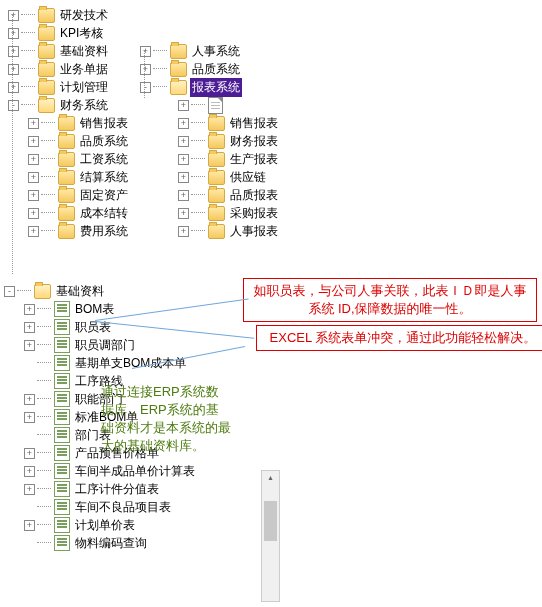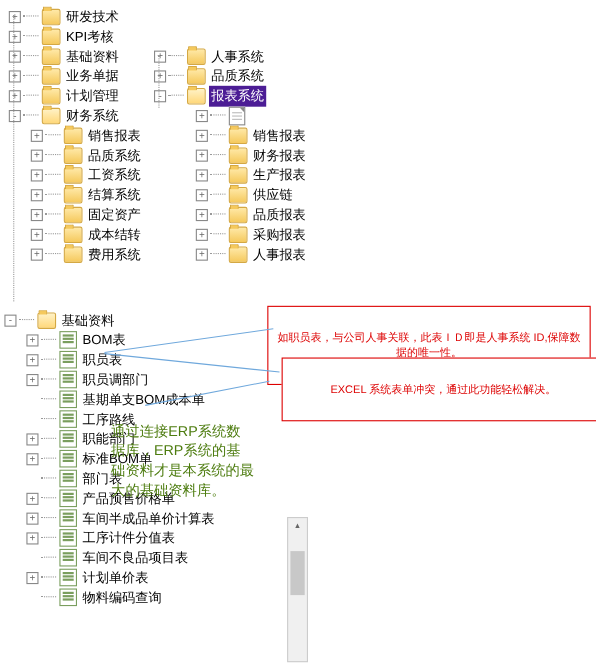--- a/index.html
+++ b/index.html
@@ -11,21 +11,21 @@
 .folder{width:15px;height:13px;background:linear-gradient(#ffe9a8,#f5c95d);border:1px solid #d4a843;border-radius:2px;margin:0 3px;position:relative}
 .folder::before{content:"";position:absolute;top:-3px;left:0;width:6px;height:3px;background:#f5c95d;border:1px solid #d4a843;border-bottom:none;border-radius:1px 1px 0 0}
 .folder.open{background:linear-gradient(#fff2c7,#ffd87a)}
 .sheet{width:14px;height:14px;background:#fff;border:1px solid #7a9e5e;position:relative;margin:0 3px}
 .sheet::after{content:"";position:absolute;top:2px;left:2px;right:2px;height:2px;background:#7a9e5e;box-shadow:0 3px 0 #7a9e5e,0 6px 0 #7a9e5e}
 .doc{width:13px;height:15px;background:#fff;border:1px solid #888;position:relative;margin:0 3px}
 .doc::before{content:"";position:absolute;top:0;right:0;border-style:solid;border-width:0 4px 4px 0;border-color:transparent #888 transparent transparent}
 .doc::after{content:"";position:absolute;top:4px;left:2px;right:2px;height:1px;background:#bbb;box-shadow:0 3px 0 #bbb,0 6px 0 #bbb}
 .label{padding:1px 2px}
 .selected{background:#4c1d95;color:#fff}
-.callout{position:absolute;border:1px solid #d00;padding:21px 6px;color:#d00;font-size:10px;text-align:center;background:#fff}
+.callout{position:absolute;border:1px solid #d00;padding:3px 6px;color:#d00;font-size:13px;text-align:center;background:#fff}
 .redtext{position:absolute;color:#4d7c0f;font-size:13px;line-height:18px}
 .line{position:absolute;background:#6fa8dc;height:1px;transform-origin:left center}
 .scrollbar{position:absolute;left:261px;top:470px;width:17px;height:130px;background:#f0f0f0;border:1px solid #ccc}
 .scrollbar .thumb{background:#c8c8c8;margin:16px 2px;height:40px}
 .scrollbar .arr{height:14px;text-align:center;font-size:8px;color:#666;line-height:14px}
 </style>
 </head>
 <body>
 
 <div class="tree" style="left:8px;top:6px">

